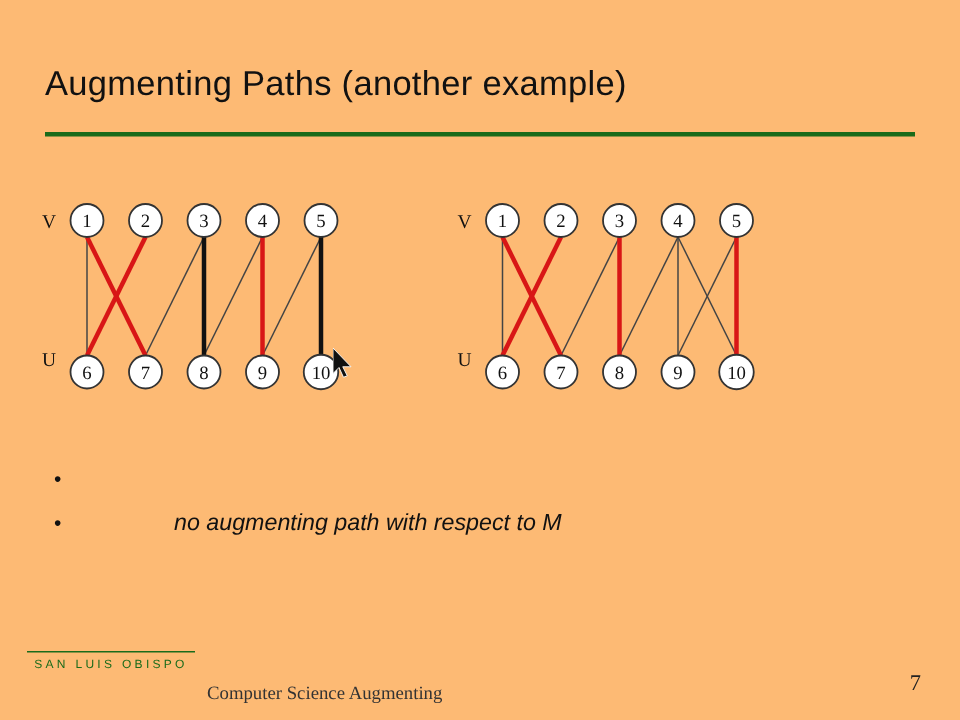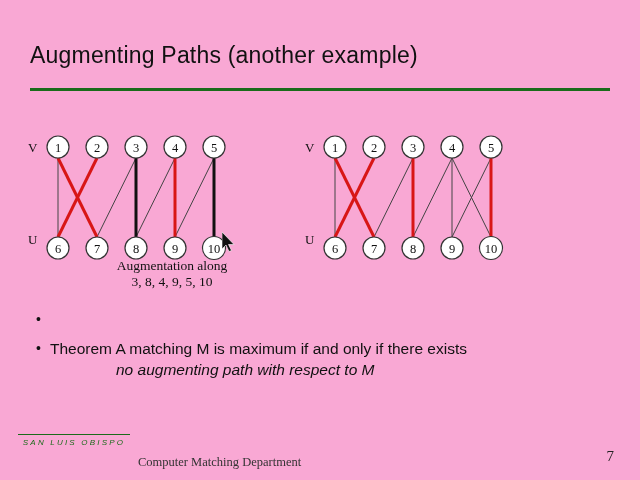--- a/index.html
+++ b/index.html
@@ -11,21 +11,21 @@
     height: 480px;
     background: #ffffff;
     font-family: "Liberation Sans", sans-serif;
     overflow: hidden;
     position: relative;
   }
   #slide {
     position: absolute;
     left: 0; top: 0;
     width: 640px; height: 480px;
-    background: #f9a8d4;
+    background: #fdba74;
   }
   #title {
     position: absolute;
     left: 30px;
     top: 42px;
     font-size: 23px;
     color: #111111;
     font-family: "Liberation Sans", sans-serif;
     letter-spacing: 0.2px;
   }
@@ -100,21 +100,20 @@
   #logo .slo {
     font-family: "Liberation Sans", sans-serif;
     font-size: 8px;
     color: #1a6b1a;
     letter-spacing: 2.2px;
     margin-top: 4px;
     border-top: 1px solid #1a6b1a;
     padding-top: 3px;
     width: 112px;
     text-align: center;
-    font-style: italic;
   }
   #dept {
     position: absolute;
     left: 138px;
     top: 455px;
     font-family: "Liberation Serif", serif;
     font-size: 12.5px;
     color: #333333;
   }
   #pagenum {
@@ -230,42 +229,37 @@
       <text class="node-label" x="79" y="127.5" text-anchor="middle">7</text>
       <circle cx="118" cy="123" r="11" fill="#ffffff" stroke="#333333" stroke-width="1.2"></circle>
       <text class="node-label" x="118" y="127.5" text-anchor="middle">8</text>
       <circle cx="157" cy="123" r="11" fill="#ffffff" stroke="#333333" stroke-width="1.2"></circle>
       <text class="node-label" x="157" y="127.5" text-anchor="middle">9</text>
       <circle cx="196" cy="123" r="11.5" fill="#ffffff" stroke="#333333" stroke-width="1.2"></circle>
       <text class="node-label" x="196" y="127.5" text-anchor="middle">10</text>
     </g>
   </svg>
 
-  <div id="caption">
-    <div>Augmentation along</div>
-    <div>3, 8, 4, 9, 5, 10</div>
-  </div>
 
   <svg id="cursor" viewBox="0 0 14 20">
     <polygon points="0,0 0,17 4,13 7,19.5 9.5,18.5 6.5,12.5 12,12.5" fill="#111111" stroke="#ffffff" stroke-width="0.6"></polygon>
   </svg>
 
   <div class="bullets">
     <div class="bullet">
       <span class="dot">•</span>
     </div>
     <div class="bullet">
       <span class="dot">•</span>
       <span class="txt">
-        <span>Theorem  A matching M is maximum if and only if there exists</span>
         <span class="l2">no augmenting path with respect to M</span>
       </span>
     </div>
   </div>
 
   <div id="logo">
     <div class="slo">SAN LUIS OBISPO</div>
   </div>
 
-  <div id="dept">Computer Matching Department</div>
+  <div id="dept">Computer Science Augmenting</div>
   <div id="pagenum">7</div>
 
 </div>
 
 </body></html>

